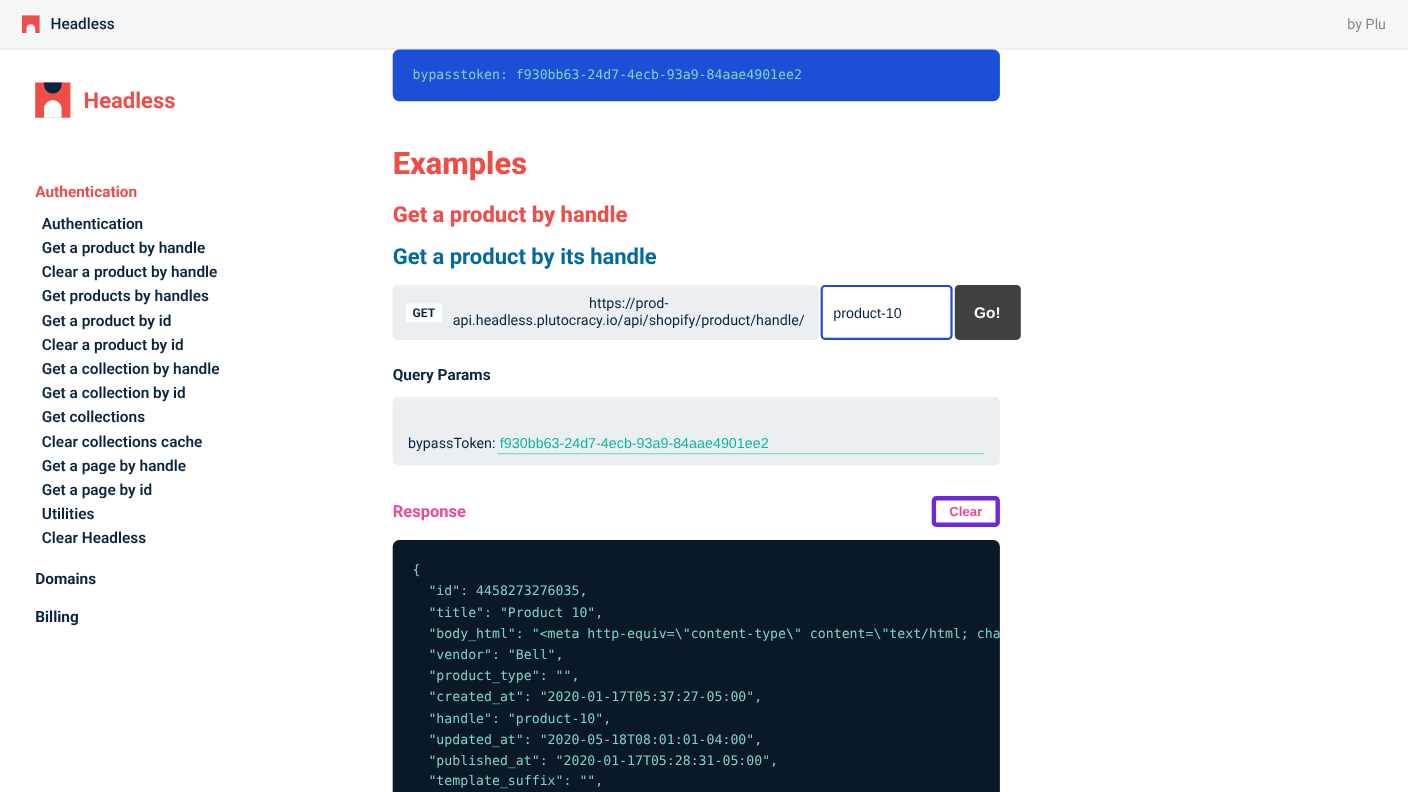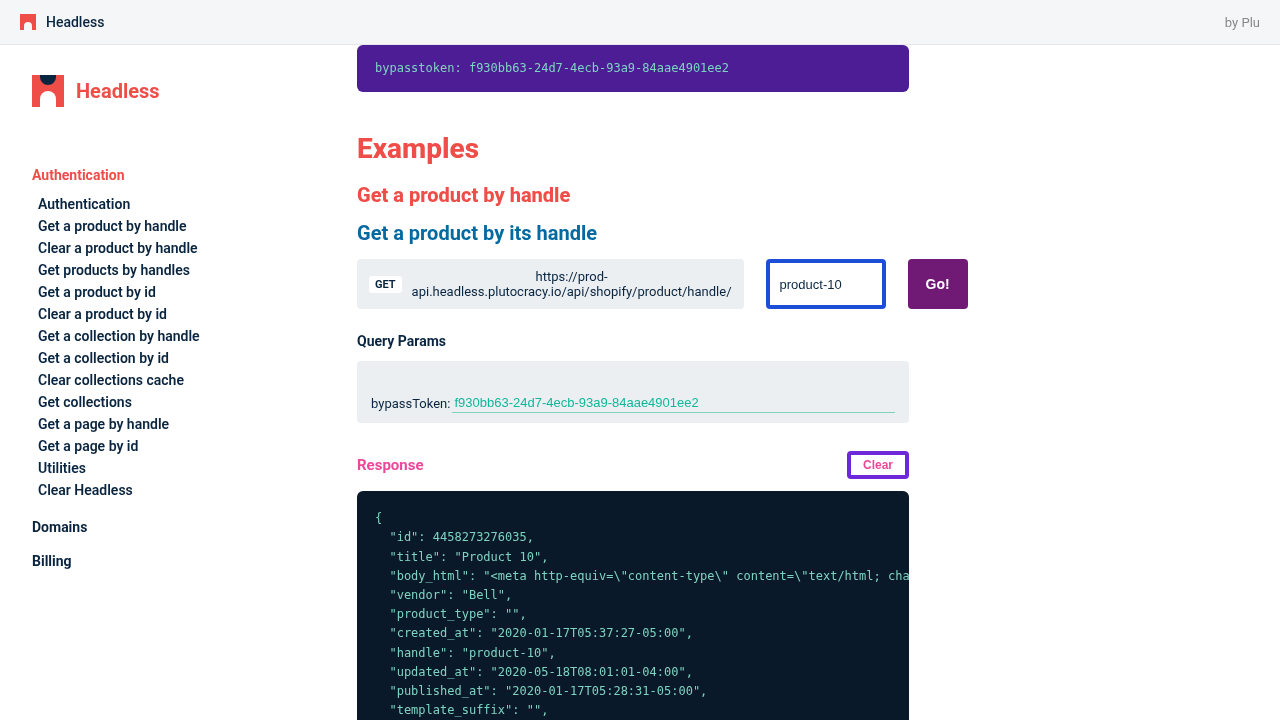--- a/index.html
+++ b/index.html
@@ -15,32 +15,32 @@
 .sidebar-header { display: flex; align-items: center; gap: 12px; margin-bottom: 60px; }
 .sidebar-logo { width: 32px; height: 32px; background: #ef4d48; position: relative; }
 .sidebar-logo::before { content: ""; position: absolute; top: 0; left: 8px; width: 16px; height: 10px; background: #0a2540; border-radius: 0 0 8px 8px; }
 .sidebar-logo::after { content: ""; position: absolute; bottom: 0; left: 8px; width: 16px; height: 16px; background: #fff; border-radius: 50% 50% 0 0; }
 .sidebar-brand { color: #ef4d48; font-size: 20px; font-weight: 700; }
 .nav-section { margin-bottom: 8px; }
 .nav-section-title { color: #ef4d48; font-weight: 700; font-size: 14px; margin-bottom: 10px; }
 .nav-section-plain { color: #0a2540; font-weight: 700; font-size: 14px; margin-bottom: 10px; margin-top: 18px; }
 .nav-item { display: block; color: #0a2540; font-weight: 600; font-size: 14px; padding: 3px 0 3px 6px; text-decoration: none; cursor: pointer; }
 .main { flex: 1; padding: 0 0 0 22px; min-width: 0; }
-.code-block { background: #4c1d95; color: #7dd3c0; padding: 14px 18px; border-radius: 6px; font-family: "SF Mono", Monaco, Consolas, monospace; font-size: 12px; line-height: 1.6; white-space: pre; overflow: hidden; margin-bottom: 40px; width: 552px; }
+.code-block { background: #1d4ed8; color: #7dd3c0; padding: 14px 18px; border-radius: 6px; font-family: "SF Mono", Monaco, Consolas, monospace; font-size: 12px; line-height: 1.6; white-space: pre; overflow: hidden; margin-bottom: 40px; width: 552px; }
 .code-block-lg { background: #0a1929; color: #7dd3c0; padding: 18px; border-radius: 6px; font-family: "SF Mono", Monaco, Consolas, monospace; font-size: 12px; line-height: 1.6; white-space: pre; overflow: hidden; width: 552px; }
 .h1 { color: #ef4d48; font-size: 28px; font-weight: 800; margin-bottom: 18px; }
 .h2 { color: #ef4d48; font-size: 20px; font-weight: 800; margin-bottom: 14px; }
 .h3 { color: #0369a1; font-size: 20px; font-weight: 700; margin-bottom: 14px; }
 .h4 { color: #0a2540; font-size: 14px; font-weight: 700; margin-bottom: 12px; }
-.request-row { display: flex; gap: 22px; align-items: stretch; margin-bottom: 24px; width: 552px; }
+.request-row { display: flex; gap: 2px; align-items: stretch; margin-bottom: 24px; width: 552px; }
 .request-box { flex: 1; background: #eceff1; border-radius: 4px; display: flex; align-items: center; padding: 10px 12px; gap: 10px; }
 .method-badge { background: #fff; border-radius: 3px; padding: 2px 6px; font-size: 11px; font-weight: 700; color: #0a2540; }
 .request-url { font-size: 13px; color: #0a2540; text-align: center; }
-.handle-input { width: 120px; border: 4px solid #1d4ed8; border-radius: 4px; padding: 10px 10px; font-size: 13px; color: #0a2540; }
-.go-btn { background: #701a75; color: #fff; border: none; border-radius: 4px; padding: 0 18px; font-weight: 600; font-size: 14px; cursor: pointer; }
+.handle-input { width: 120px; border: 2px solid #1d4ed8; border-radius: 4px; padding: 10px 10px; font-size: 13px; color: #0a2540; }
+.go-btn { background: #404040; color: #fff; border: none; border-radius: 4px; padding: 0 18px; font-weight: 600; font-size: 14px; cursor: pointer; }
 .params-box { background: #eceff1; border-radius: 4px; padding: 32px 14px 10px; width: 552px; margin-bottom: 28px; }
 .param-row { display: flex; align-items: center; font-size: 13px; }
 .param-label { color: #0a2540; }
 .param-input { flex: 1; border: none; border-bottom: 1px solid #7dd3c0; background: transparent; color: #0fb89a; font-size: 13px; padding: 2px 2px; margin-left: 2px; outline: none; }
 .response-header { display: flex; justify-content: space-between; align-items: center; width: 552px; margin-bottom: 12px; }
 .response-title { color: #ec4899; font-size: 15px; font-weight: 700; }
 .clear-btn { background: #fff; border: 4px solid #6d28d9; color: #ec4899; border-radius: 4px; padding: 3px 12px; font-size: 12px; font-weight: 600; cursor: pointer; }
 </style>
 </head>
 <body>
@@ -62,22 +62,22 @@
     <div class="nav-section">
       <div class="nav-section-title">Authentication</div>
       <a class="nav-item">Authentication</a>
       <a class="nav-item">Get a product by handle</a>
       <a class="nav-item">Clear a product by handle</a>
       <a class="nav-item">Get products by handles</a>
       <a class="nav-item">Get a product by id</a>
       <a class="nav-item">Clear a product by id</a>
       <a class="nav-item">Get a collection by handle</a>
       <a class="nav-item">Get a collection by id</a>
+      <a class="nav-item">Get collections</a>
       <a class="nav-item">Clear collections cache</a>
-      <a class="nav-item">Get collections</a>
       <a class="nav-item">Get a page by handle</a>
       <a class="nav-item">Get a page by id</a>
       <a class="nav-item">Utilities</a>
       <a class="nav-item">Clear Headless</a>
     </div>
     <div class="nav-section-plain">Domains</div>
     <div class="nav-section-plain">Billing</div>
   </aside>
 
   <main class="main">

